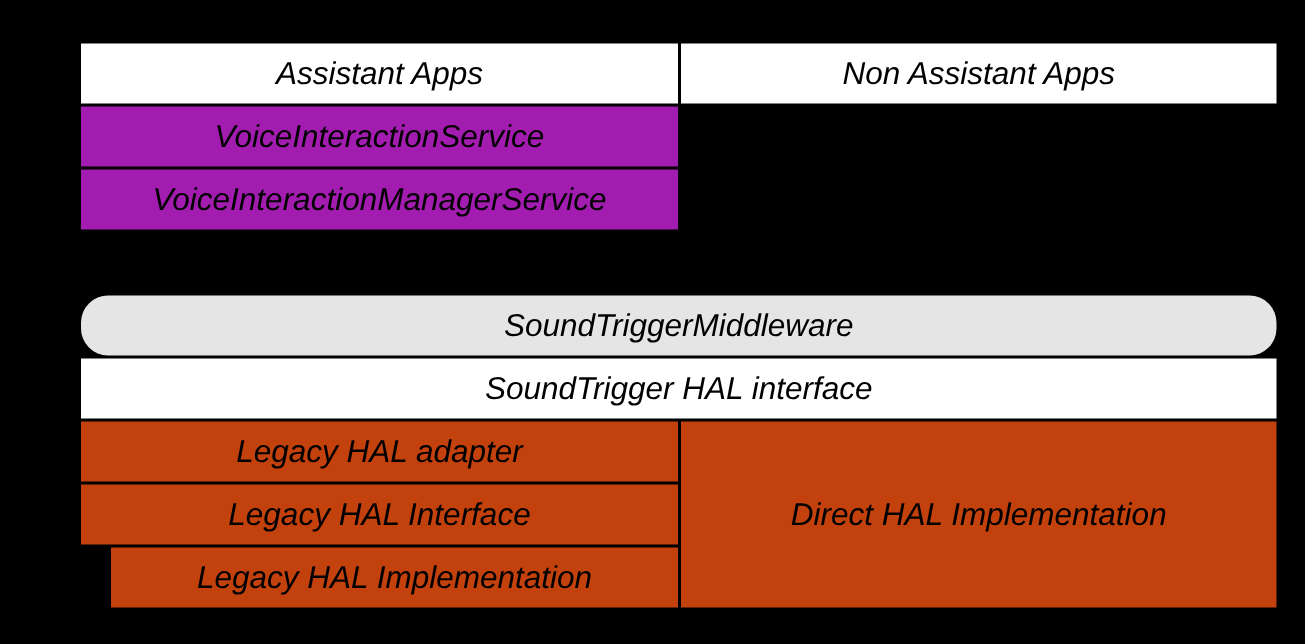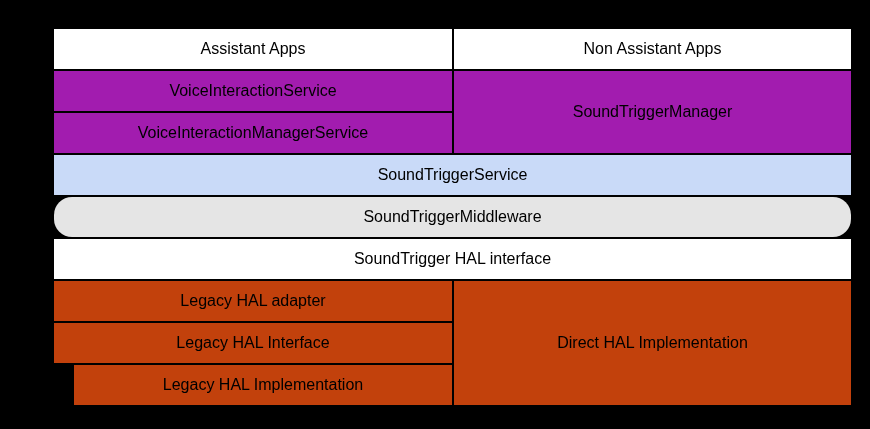--- a/index.html
+++ b/index.html
@@ -22,25 +22,26 @@
     grid-template-columns: 398px 397px;
     grid-template-rows: repeat(9, 40px);
     gap: 2px;
     background: #000000;
     border: 2px solid #000000;
   }
   .cell {
     display: flex;
     align-items: center;
     justify-content: center;
-    font-size: 16px;
+    font-size: 21px;
     line-height: 1;
     color: #000000;
     text-align: center;
     white-space: nowrap;
+    font-style: italic;
   }
   .bg-white  { background: #ffffff; }
   .bg-peach  { background: #a21caf; }
   .bg-blue   { background: #c9daf8; }
   .bg-yellow { background: #e5e5e5; border-radius: 18px; }
   .bg-green  { background: #c2410c; }
 
   .c1 { grid-column: 1; }
   .c2 { grid-column: 2; }
   .cspan { grid-column: 1 / span 2; }
@@ -61,25 +62,23 @@
 <body>
 
 <div class="stack">
 
   <div class="cell bg-white c1 r1">Assistant Apps</div>
 
   <div class="cell bg-white c2 r1">Non Assistant Apps</div>
 
   <div class="cell bg-peach c1 r2">VoiceInteractionService</div>
 
-  <div class="cell bg-peach c2 r2span2">SoundTriggerManager</div>
 
   <div class="cell bg-peach c1 r3">VoiceInteractionManagerService</div>
 
-  <div class="cell bg-blue cspan r4">SoundTriggerService</div>
 
   <div class="cell bg-yellow cspan r5">SoundTriggerMiddleware</div>
 
   <div class="cell bg-white cspan r6">SoundTrigger HAL interface</div>
 
   <div class="cell bg-green c1 r7">Legacy HAL adapter</div>
 
   <div class="cell bg-green c2 r7span3">Direct HAL Implementation</div>
 
   <div class="cell bg-green c1 r8">Legacy HAL Interface</div>

